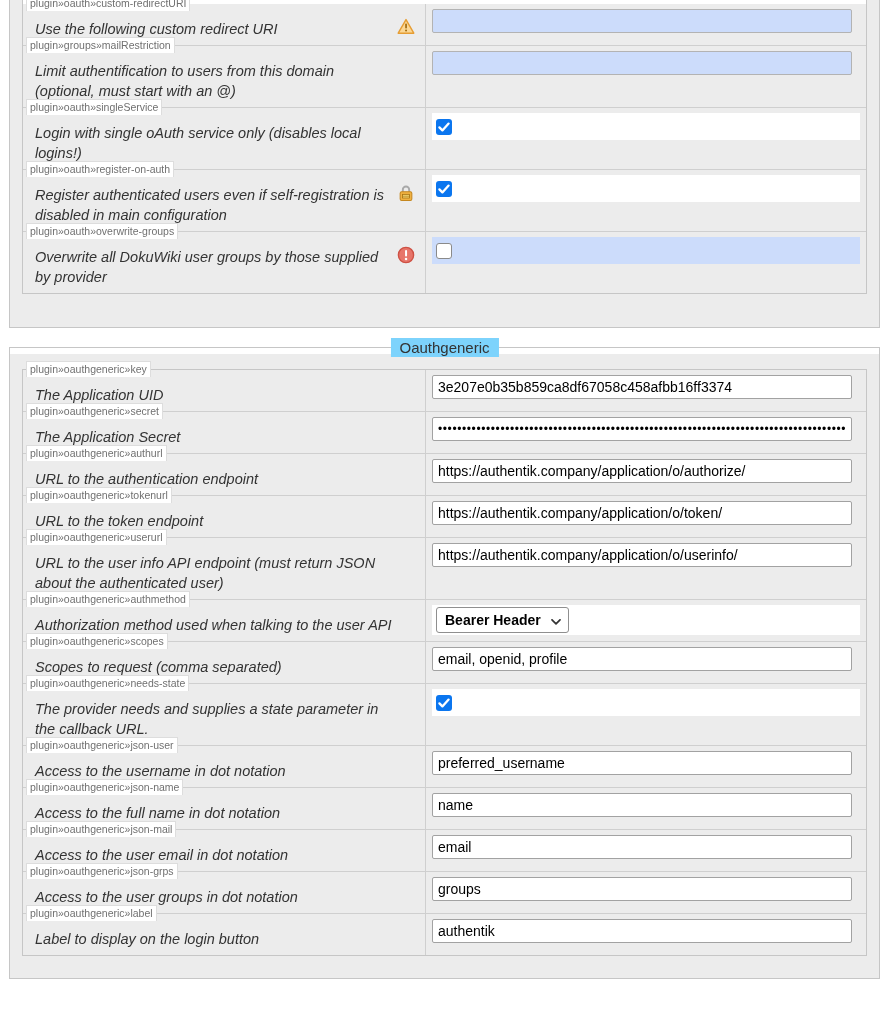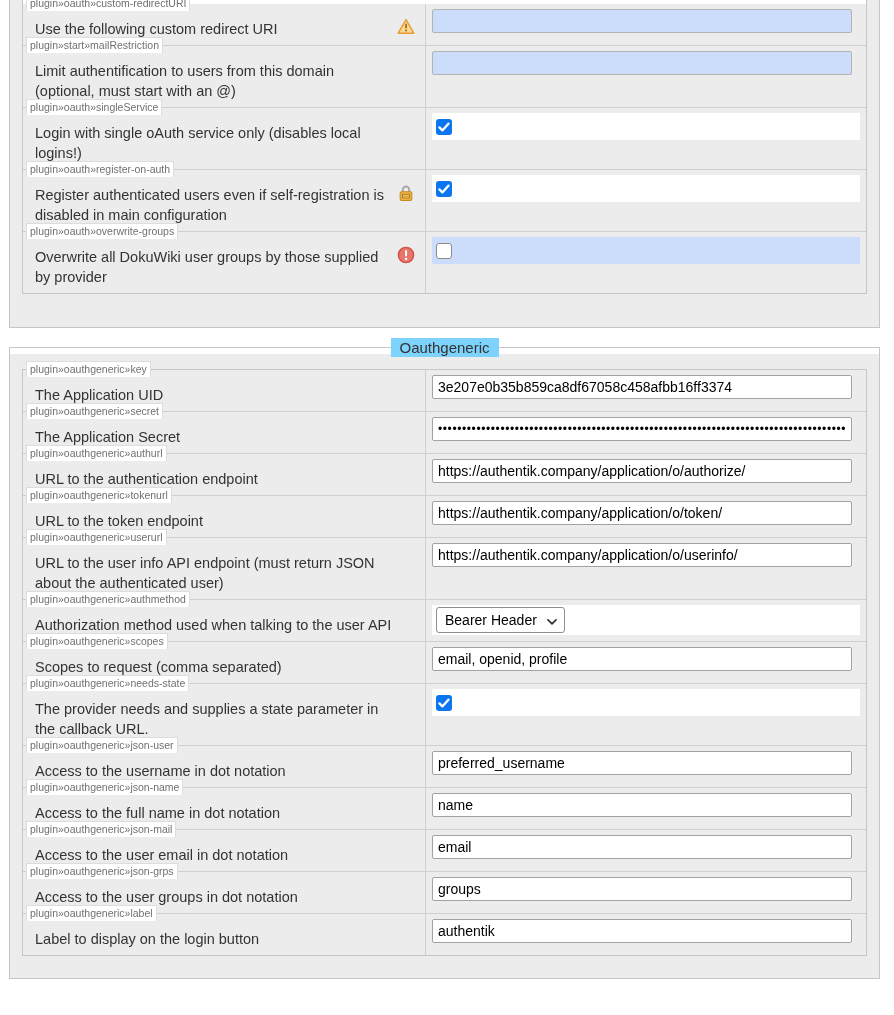--- a/index.html
+++ b/index.html
@@ -27,34 +27,34 @@
   .setting-row + .setting-row { border-top:1px solid #cfcfcf; }
   .label-cell {
     width:403px; box-sizing:border-box; border-right:1px solid #cfcfcf;
     position:relative; padding:15px 30px 6px 12px; flex:0 0 403px;
   }
   .chip {
     position:absolute; top:-9px; left:3px; z-index:2;
     font-size:10.5px; color:#707070; background:#fff; padding:0 3px;
     border:1px solid #ddd; border-bottom:0; white-space:nowrap; line-height:15px;
   }
-  .label-text { font-size:14.5px; color:#333; line-height:20px; }
+  .label-text { font-size:14.5px; color:#333; line-height:20px;font-style:italic; }
   .label-icon { position:absolute; right:10px; top:14px; width:18px; height:17px; }
   .value-cell { flex:1; position:relative; padding:5px 6px; box-sizing:border-box; }
   .cfg-input {
     display:block; width:420px; height:24px; box-sizing:border-box;
     border:1px solid #a2a2a2; border-radius:2px; background:#fff; color:#000;
     font-family:"Liberation Sans", sans-serif; font-size:14px; padding:9px 5px;
     overflow:hidden; white-space:nowrap;
   }
   .cfg-input.default { background:#ccdcfb; border-color:#b3b3b3; }
   .cfg-input.masked { font-size:12px; letter-spacing:0.6px; }
   .input-box {
     width:100%; min-height:27px; box-sizing:border-box; background:#fff;
-    display:flex; align-items:center; padding:2px 4px;
+    display:flex; align-items:center; padding:2px 4px;font-weight:bold;
   }
   .input-box.default { background:#ccdcfb; }
   .checkbox { width:16px; height:16px; box-sizing:border-box; border-radius:3px; flex:0 0 16px; }
   .checkbox.checked { background:#0b76ef; }
   .checkbox.unchecked { background:#fff; border:1.5px solid #8a8a8a; }
   .checkbox svg { display:block; width:16px; height:16px; }
   .select-control {
     display:inline-flex; align-items:center; gap:10px; height:24px;
     border:1px solid #8f8f8f; border-radius:3px; background:#fff;
     padding:0 7px 0 8px; font-size:14px; color:#000; cursor:default;
@@ -79,21 +79,21 @@
                     <rect x="8.2" y="5.6" width="1.7" height="5" rx="0.8" fill="#a06a0e"></rect>
                     <circle cx="9.05" cy="12.6" r="1" fill="#a06a0e"></circle>
                   </svg></span>
               </div>
               <div class="value-cell">
                 <input class="cfg-input default" type="text" style="">
               </div>
             </div>
             <div class="setting-row">
               <div class="label-cell">
-                <span class="chip">plugin»start»mailRestriction</span>
+                <span class="chip">plugin»groups»mailRestriction</span>
                 <div class="label-text">Limit authentification to users from this domain (optional, must start with an @)</div>
               </div>
               <div class="value-cell">
                 <input class="cfg-input default" type="text" style="">
               </div>
             </div>
             <div class="setting-row">
               <div class="label-cell">
                 <span class="chip">plugin»oauth»singleService</span>
                 <div class="label-text">Login with single oAuth service only (disables local logins!)</div>

